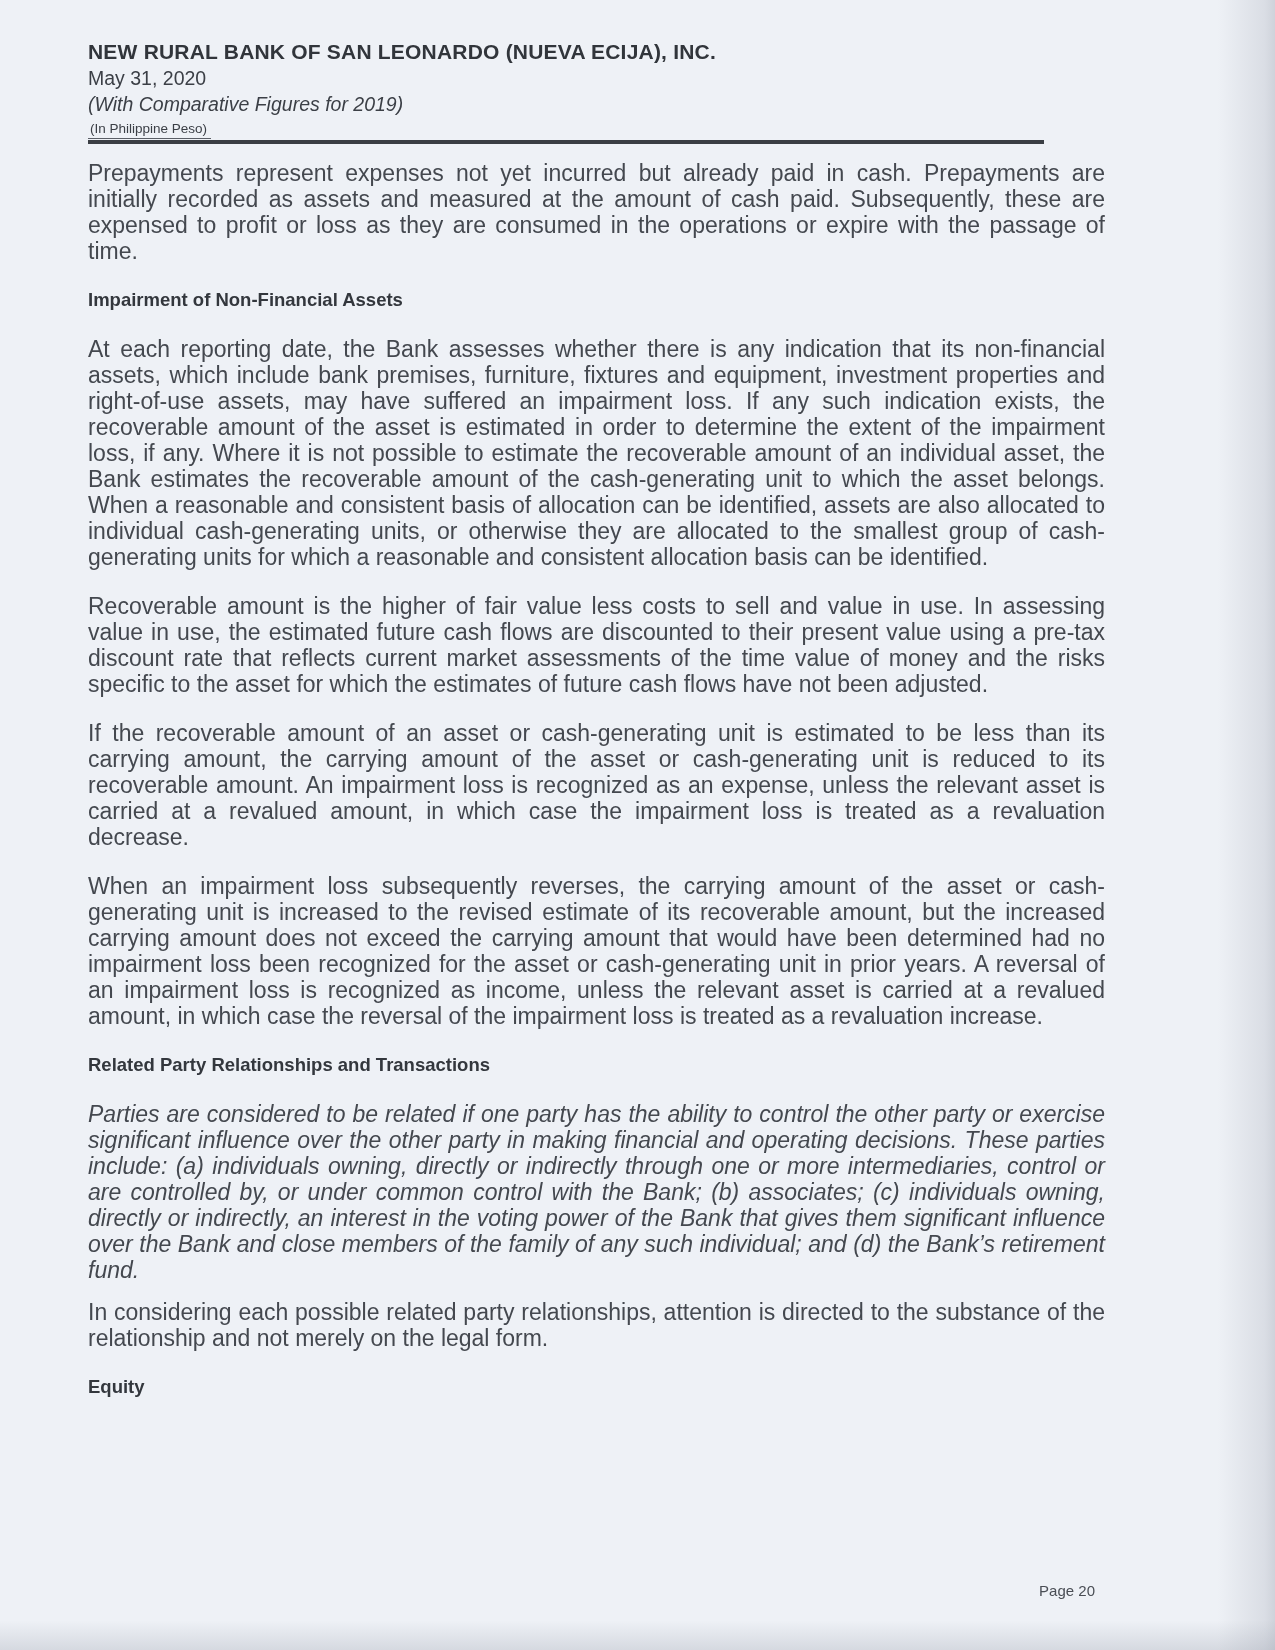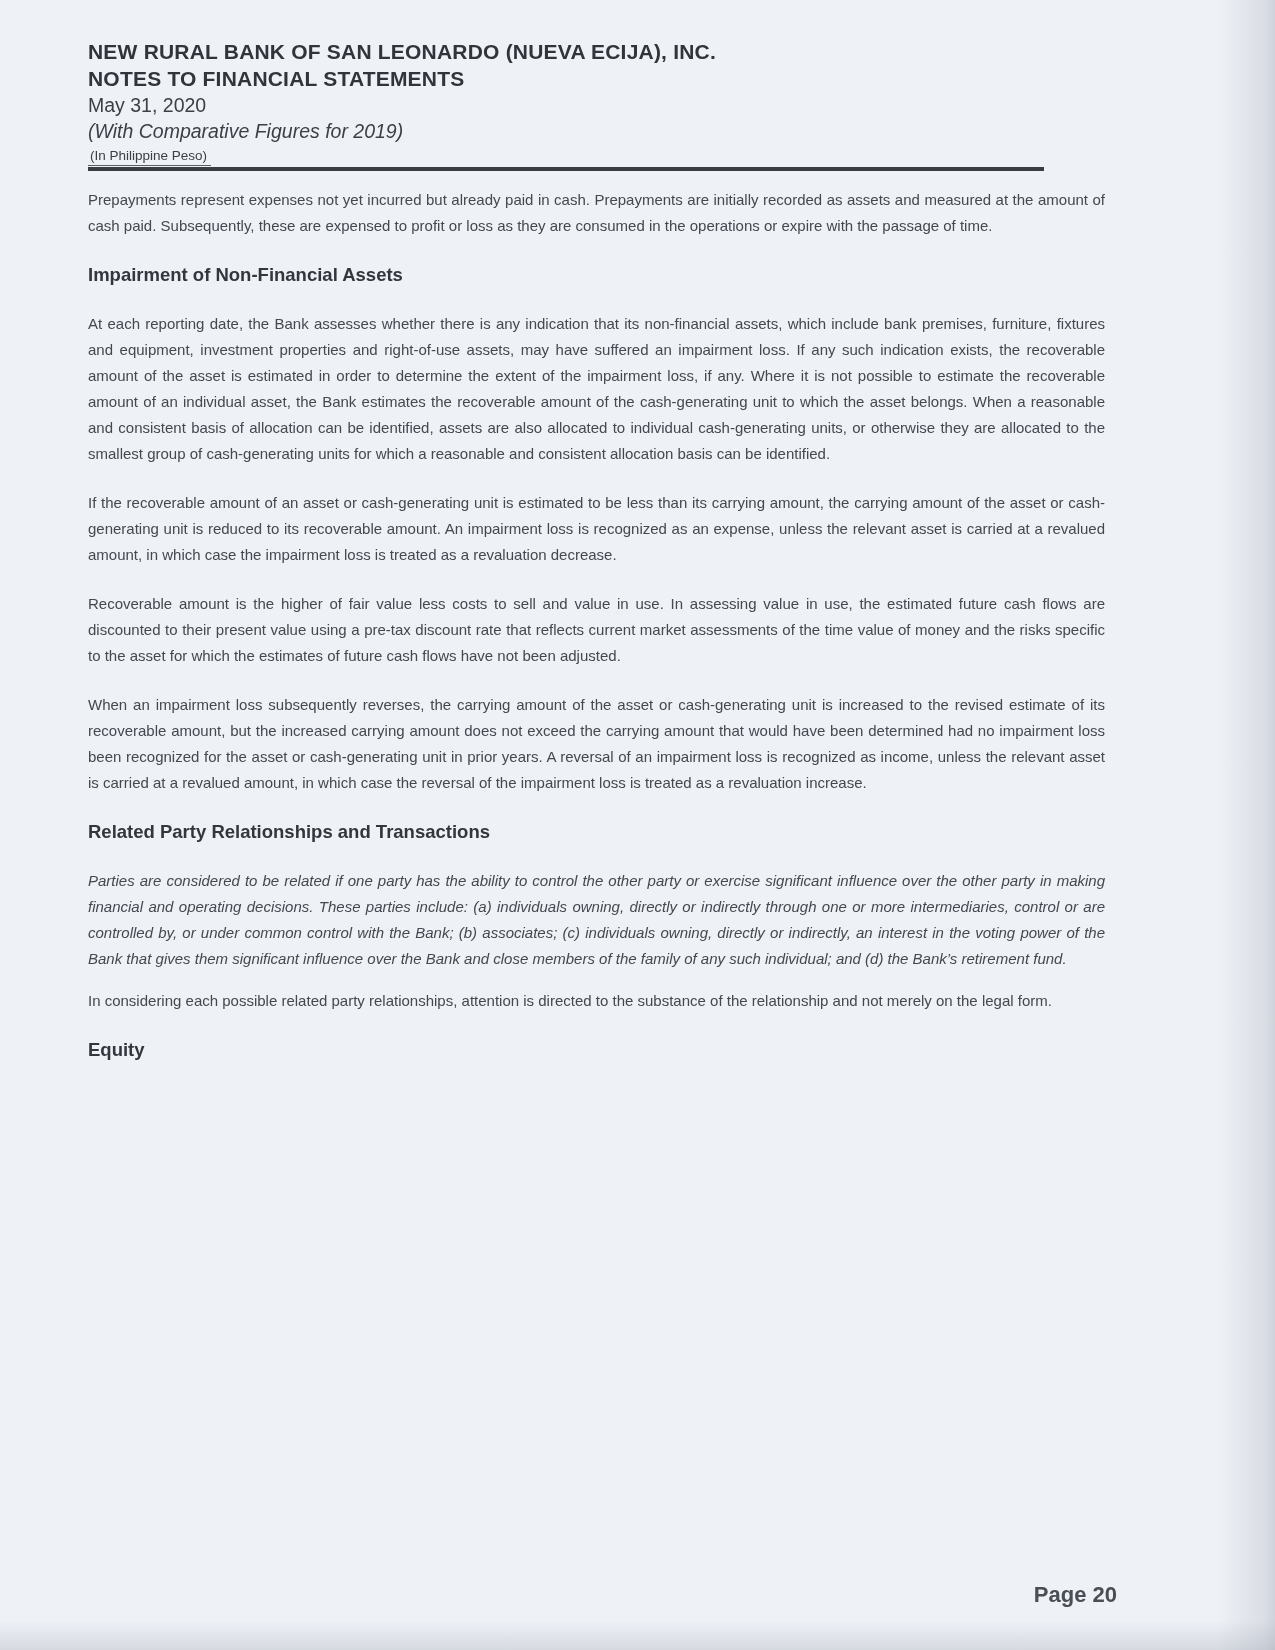--- a/index.html
+++ b/index.html
@@ -53,67 +53,65 @@
   .hdr-rule {
     width: 956px;
     height: 4px;
     background: #3a3e44;
     margin-top: 1px;
     margin-bottom: 13px;
   }
   
   .doc-body p {
     margin: 16px 0 23px 0;
-    font-size: 15px;
+    font-size: 23px;
     line-height: 26px;
     text-align: justify;
     color: #44484f;
   }
   .doc-body p.tight { margin-bottom: 0; font-style: italic; }
   .doc-body h2 {
     margin: 2px 0 23px 0;
     font-size: 18.5px;
     line-height: 26px;
     font-weight: bold;
     color: #33373d;
   }
   
   .page-footer {
     position: absolute;
     top: 1582px;
-    right: 158px;
-    font-size: 22px;
+    right: 180px;
+    font-size: 15px;
     color: #4a4e55;
-    font-weight: bold;
   }
 </style>
 </head>
 <body>
 
 <div class="page">
 
   <header class="doc-header">
     <div class="hdr-bold">NEW RURAL BANK OF SAN LEONARDO (NUEVA ECIJA), INC.</div>
-    <div class="hdr-bold">NOTES TO FINANCIAL STATEMENTS</div>
     <div class="hdr-reg">May 31, 2020</div>
     <div class="hdr-italic">(With Comparative Figures for 2019)</div>
     <div>
       <span class="hdr-small">(In Philippine Peso)</span>
     </div>
     <div class="hdr-rule"></div>
   </header>
 
   <main class="doc-body">
 
     <p>Prepayments represent expenses not yet incurred but already paid in cash. Prepayments are initially recorded as assets and measured at the amount of cash paid. Subsequently, these are expensed to profit or loss as they are consumed in the operations or expire with the passage of time.</p>
 
     <h2>Impairment of Non-Financial Assets</h2>
     <p>At each reporting date, the Bank assesses whether there is any indication that its non-financial assets, which include bank premises, furniture, fixtures and equipment, investment properties and right-of-use assets, may have suffered an impairment loss. If any such indication exists, the recoverable amount of the asset is estimated in order to determine the extent of the impairment loss, if any. Where it is not possible to estimate the recoverable amount of an individual asset, the Bank estimates the recoverable amount of the cash-generating unit to which the asset belongs. When a reasonable and consistent basis of allocation can be identified, assets are also allocated to individual cash-generating units, or otherwise they are allocated to the smallest group of cash-generating units for which a reasonable and consistent allocation basis can be identified.</p>
+    <p>Recoverable amount is the higher of fair value less costs to sell and value in use. In assessing value in use, the estimated future cash flows are discounted to their present value using a pre-tax discount rate that reflects current market assessments of the time value of money and the risks specific to the asset for which the estimates of future cash flows have not been adjusted.</p>
     <p>If the recoverable amount of an asset or cash-generating unit is estimated to be less than its carrying amount, the carrying amount of the asset or cash-generating unit is reduced to its recoverable amount. An impairment loss is recognized as an expense, unless the relevant asset is carried at a revalued amount, in which case the impairment loss is treated as a revaluation decrease.</p>
-    <p>Recoverable amount is the higher of fair value less costs to sell and value in use. In assessing value in use, the estimated future cash flows are discounted to their present value using a pre-tax discount rate that reflects current market assessments of the time value of money and the risks specific to the asset for which the estimates of future cash flows have not been adjusted.</p>
     <p>When an impairment loss subsequently reverses, the carrying amount of the asset or cash-generating unit is increased to the revised estimate of its recoverable amount, but the increased carrying amount does not exceed the carrying amount that would have been determined had no impairment loss been recognized for the asset or cash-generating unit in prior years. A reversal of an impairment loss is recognized as income, unless the relevant asset is carried at a revalued amount, in which case the reversal of the impairment loss is treated as a revaluation increase.</p>
 
     <h2>Related Party Relationships and Transactions</h2>
     <p class="tight">Parties are considered to be related if one party has the ability to control the other party or exercise significant influence over the other party in making financial and operating decisions. These parties include: (a) individuals owning, directly or indirectly through one or more intermediaries, control or are controlled by, or under common control with the Bank; (b) associates; (c) individuals owning, directly or indirectly, an interest in the voting power of the Bank that gives them significant influence over the Bank and close members of the family of any such individual; and (d) the Bank’s retirement fund.</p>
     <p>In considering each possible related party relationships, attention is directed to the substance of the relationship and not merely on the legal form.</p>
 
     <h2>Equity</h2>
 
   </main>
 

